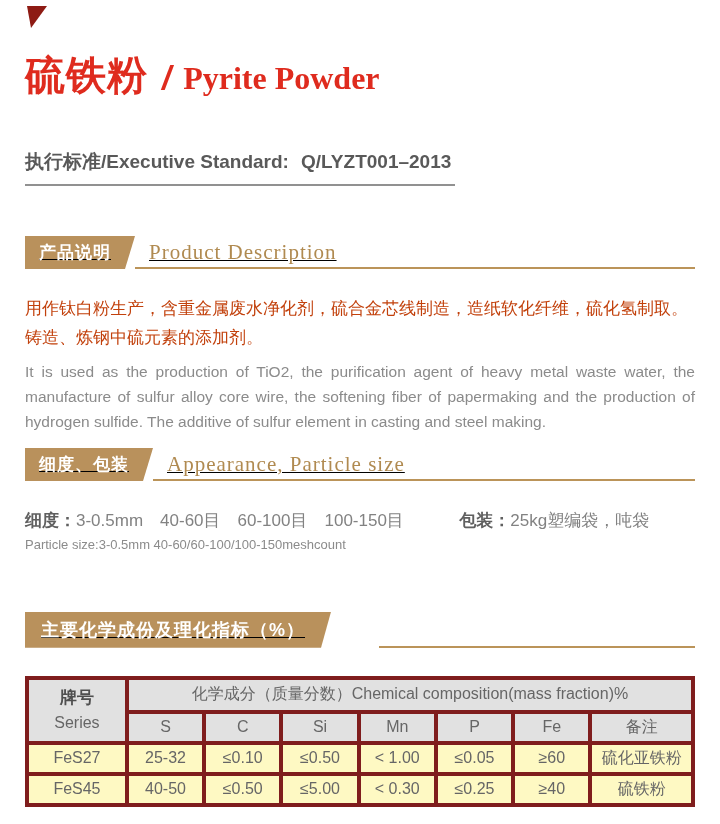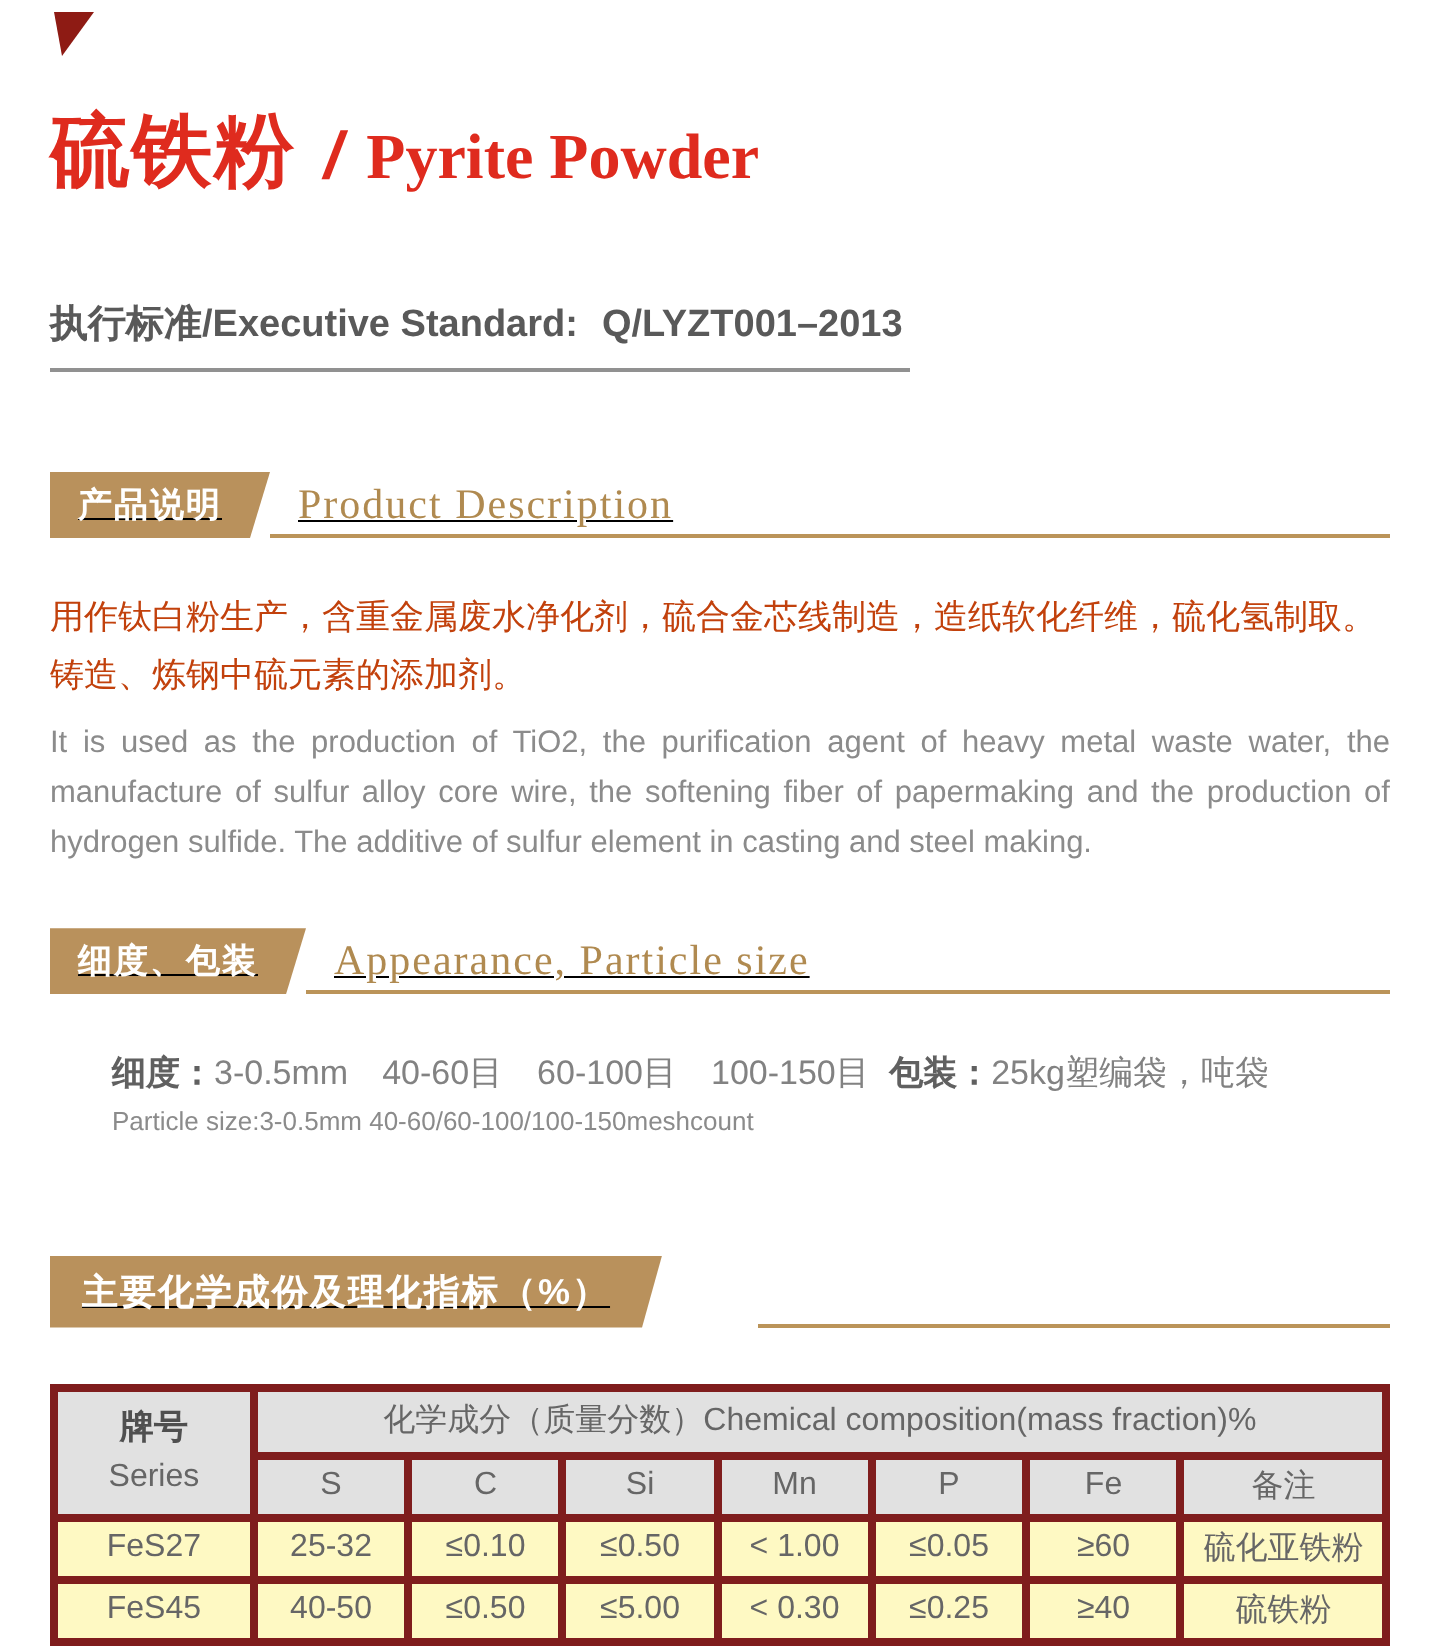--- a/index.html
+++ b/index.html
@@ -35,32 +35,32 @@
     padding:5px 24px 5px 14px; letter-spacing:1px;
     clip-path:polygon(0 0, 100% 0, calc(100% - 10px) 100%, 0 100%);
     white-space:nowrap;
   }
   .head-rule { flex:1; border-bottom:2px solid #bb9459; padding:0 0 2px 14px; }
   .head-en {
     font-family:"Liberation Serif","DejaVu Serif",serif;
     font-size:21px; color:#b08a50; letter-spacing:1px; white-space:nowrap;
   }
   .sec1 { margin-top:50px; }
-  .sec2 { margin-top:30px; }
+  .sec2 { margin-top:14px; }
   .sec3 { margin-top:56px;gap:48px; }
   .sec3 .badge { font-size:18px; padding:6px 26px 6px 16px; }
 
   
   .para-cn { margin-top:26px; font-size:17px; color:#c2410c; line-height:1.7; }
   .para-en { margin-top:6px; font-size:15.5px; color:#8b8b8b; line-height:1.62; text-align:justify; }
 
   
   .specs { margin-top:26px; display:flex; }
-  .spec-left { width:58%;margin-left:31px; }
-  .spec-right { flex:1; }
+  .spec-left { width:58%; }
+  .spec-right { flex:1;text-align:center; }
   .spec-line1 { font-size:17px; color:#828282; line-height:1.6; }
   .spec-label { font-weight:bold; color:#606060; }
   .spec-line2 { font-size:13px; color:#8b8b8b; line-height:1.65; }
 
   
   .chem-table { margin-top:28px; width:100%; border-collapse:collapse; table-layout:fixed; }
   .chem-table th, .chem-table td {
     border:4px solid #7f1d1d; text-align:center; vertical-align:middle;
     font-weight:normal; color:#666666; font-size:16px; padding:3px 2px;
   }

